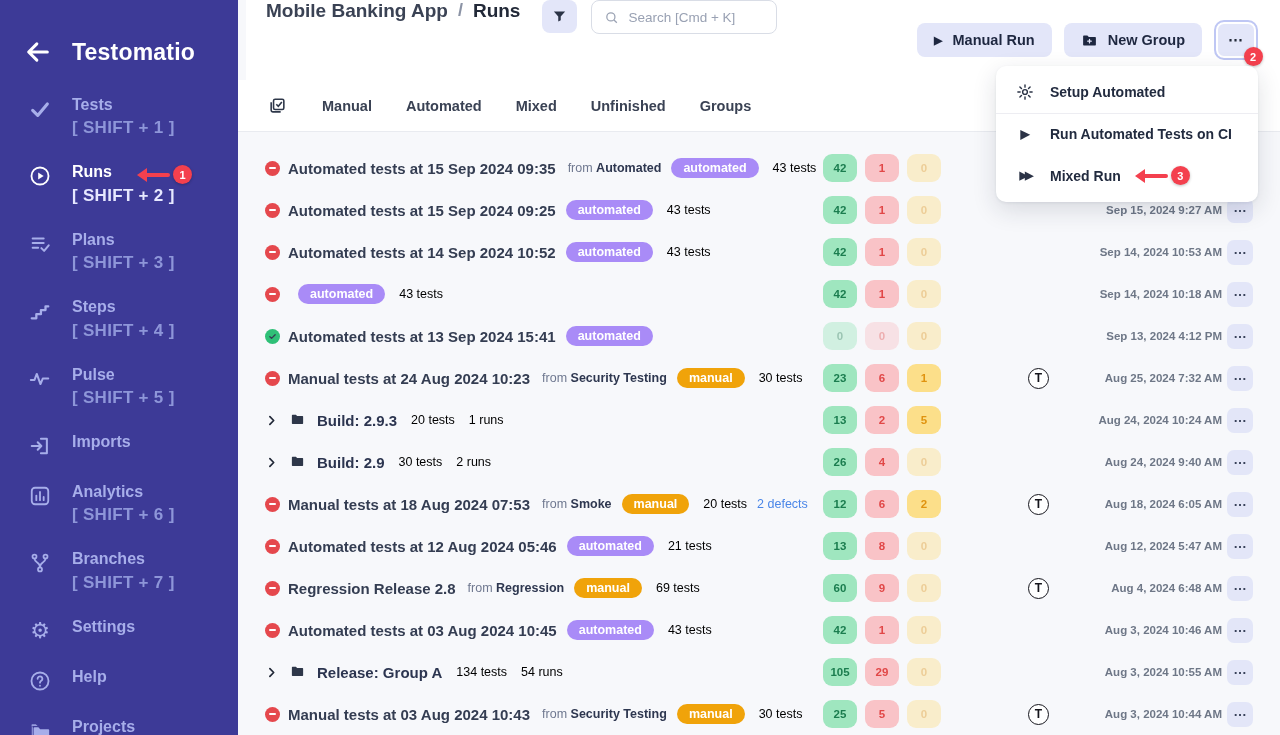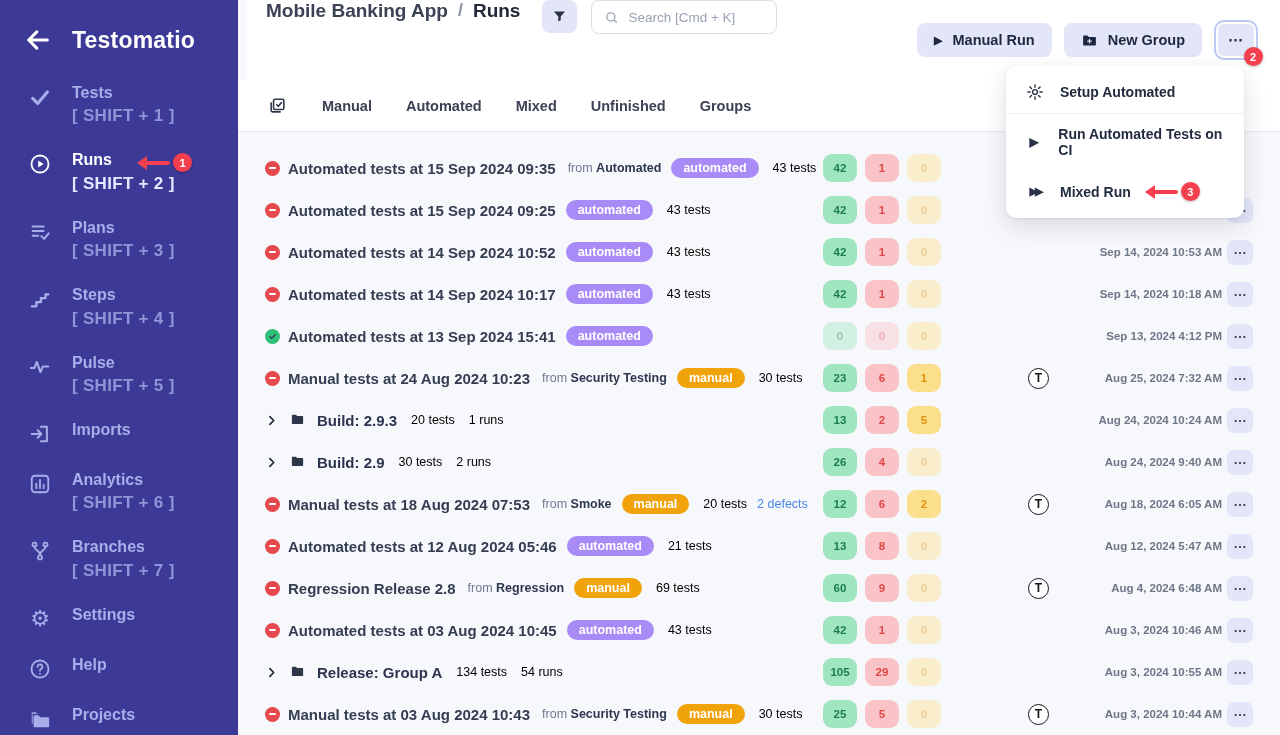--- a/index.html
+++ b/index.html
@@ -4,21 +4,21 @@
 <style>
   * { margin:0; padding:0; box-sizing:border-box; }
   html,body { width:1280px; height:735px; overflow:hidden; }
   body { font-family:"Liberation Sans", sans-serif; background:#f7f8fb; color:#343d52; }
 
   .app { display:flex; width:1280px; height:735px; }
 
   
   .sidebar { width:238px; min-width:238px; height:735px; background:#3d3a97; color:#fff;
              display:flex; flex-direction:column; }
-  .sb-header { display:flex; align-items:center; gap:20px; padding:26px 20px 20px 24px; }
+  .sb-header { display:flex; align-items:center; gap:20px; padding:38px 20px 20px 24px; }
   .back-btn { width:28px; height:28px; color:#fff; cursor:pointer; display:flex; align-items:center; }
   .back-btn svg { width:28px; height:28px; }
   .brand { font-size:23px; font-weight:bold; letter-spacing:.2px; }
 
   .nav { padding-top:2px; }
   .nav-item { position:relative; display:flex; align-items:flex-start; padding:8px 0 8px 28px;
               margin-bottom:9px; cursor:pointer; }
   .nav-icon { width:24px; height:24px; margin-right:20px; margin-top:1px; color:#a7aeea;
               display:flex; align-items:center; justify-content:center; font-size:22px; line-height:1; }
   .nav-icon svg { width:22px; height:22px; }
@@ -117,21 +117,21 @@
 
   .ravatar { position:absolute; left:790px; width:21px; height:21px; border-radius:50%; background:#fff;
              border:1.8px solid #15151c; color:#15151c; font-weight:bold; font-size:12px;
              display:flex; align-items:center; justify-content:center; }
   .rdate { position:absolute; right:58px; font-size:11.5px; font-weight:bold; color:#6e7787; white-space:nowrap; }
   .ract { position:absolute; right:27px; width:26px; height:25px; border:none; border-radius:7px;
           background:#e3e6f8; color:#39425a; font-size:13px; font-weight:bold; cursor:pointer;
           display:flex; align-items:center; justify-content:center; font-family:inherit; }
 
   
-  .dropdown { position:absolute; top:66px; right:36px; width:238px; background:#fff; border-radius:10px;
+  .dropdown { position:absolute; top:66px; right:22px; width:262px; background:#fff; border-radius:10px;
               box-shadow:0 8px 24px rgba(30,35,60,.14), 0 1px 3px rgba(30,35,60,.08); padding:5px 0;
               z-index:50; }
   .menu-item { display:flex; align-items:center; gap:15px; padding:12px 19px; font-size:14px;
                font-weight:bold; color:#222b3f; cursor:pointer; }
   .menu-item:first-child { border-bottom:1px solid #ededf2; }
   .mi-icon { width:20px; display:flex; align-items:center; justify-content:center; color:#2b3346;
              font-size:12px; line-height:1; }
   .mi-icon svg { width:18px; height:18px; }
   .mi-icon.ff { letter-spacing:-3px; font-size:11px; }
   .menu-item .annot { margin-left:2px; }
@@ -408,21 +408,20 @@
       <span class="pill p">42</span>
             <span class="pill f">1</span>
             <span class="pill s zero">0</span>
     </div>
 
     <span class="rdate">Sep 14, 2024 10:53 AM</span>
     <button class="ract">⋯</button>
   </div>
         <div class="row">
     <span class="st failed"></span>
-    <span class="row-title">Automated tests at 14 Sep 2024 10:17</span>
 
     <span class="rbadge auto">automated</span>
     <span class="row-meta">43 tests</span>
 
     <div class="stats">
       <span class="pill p">42</span>
             <span class="pill f">1</span>
             <span class="pill s zero">0</span>
     </div>
 

